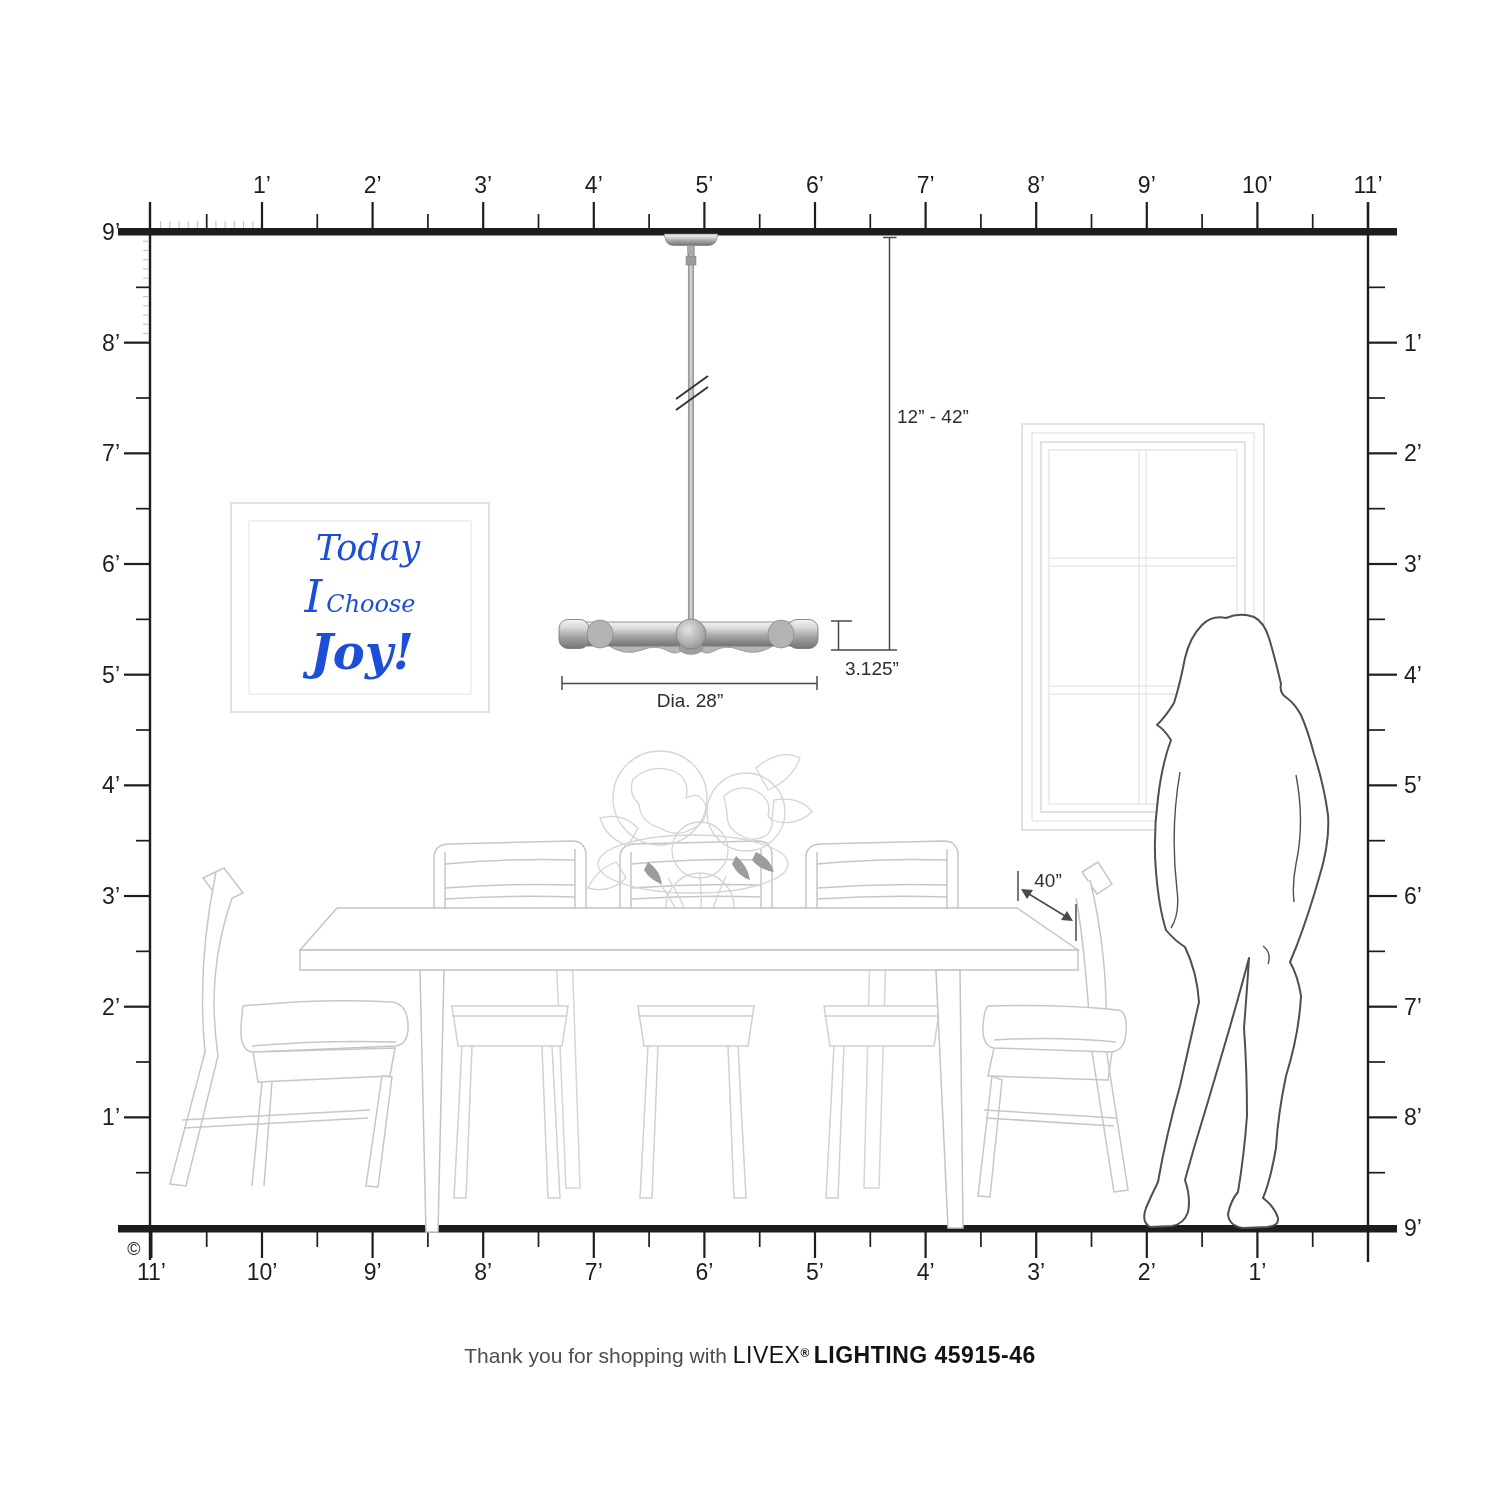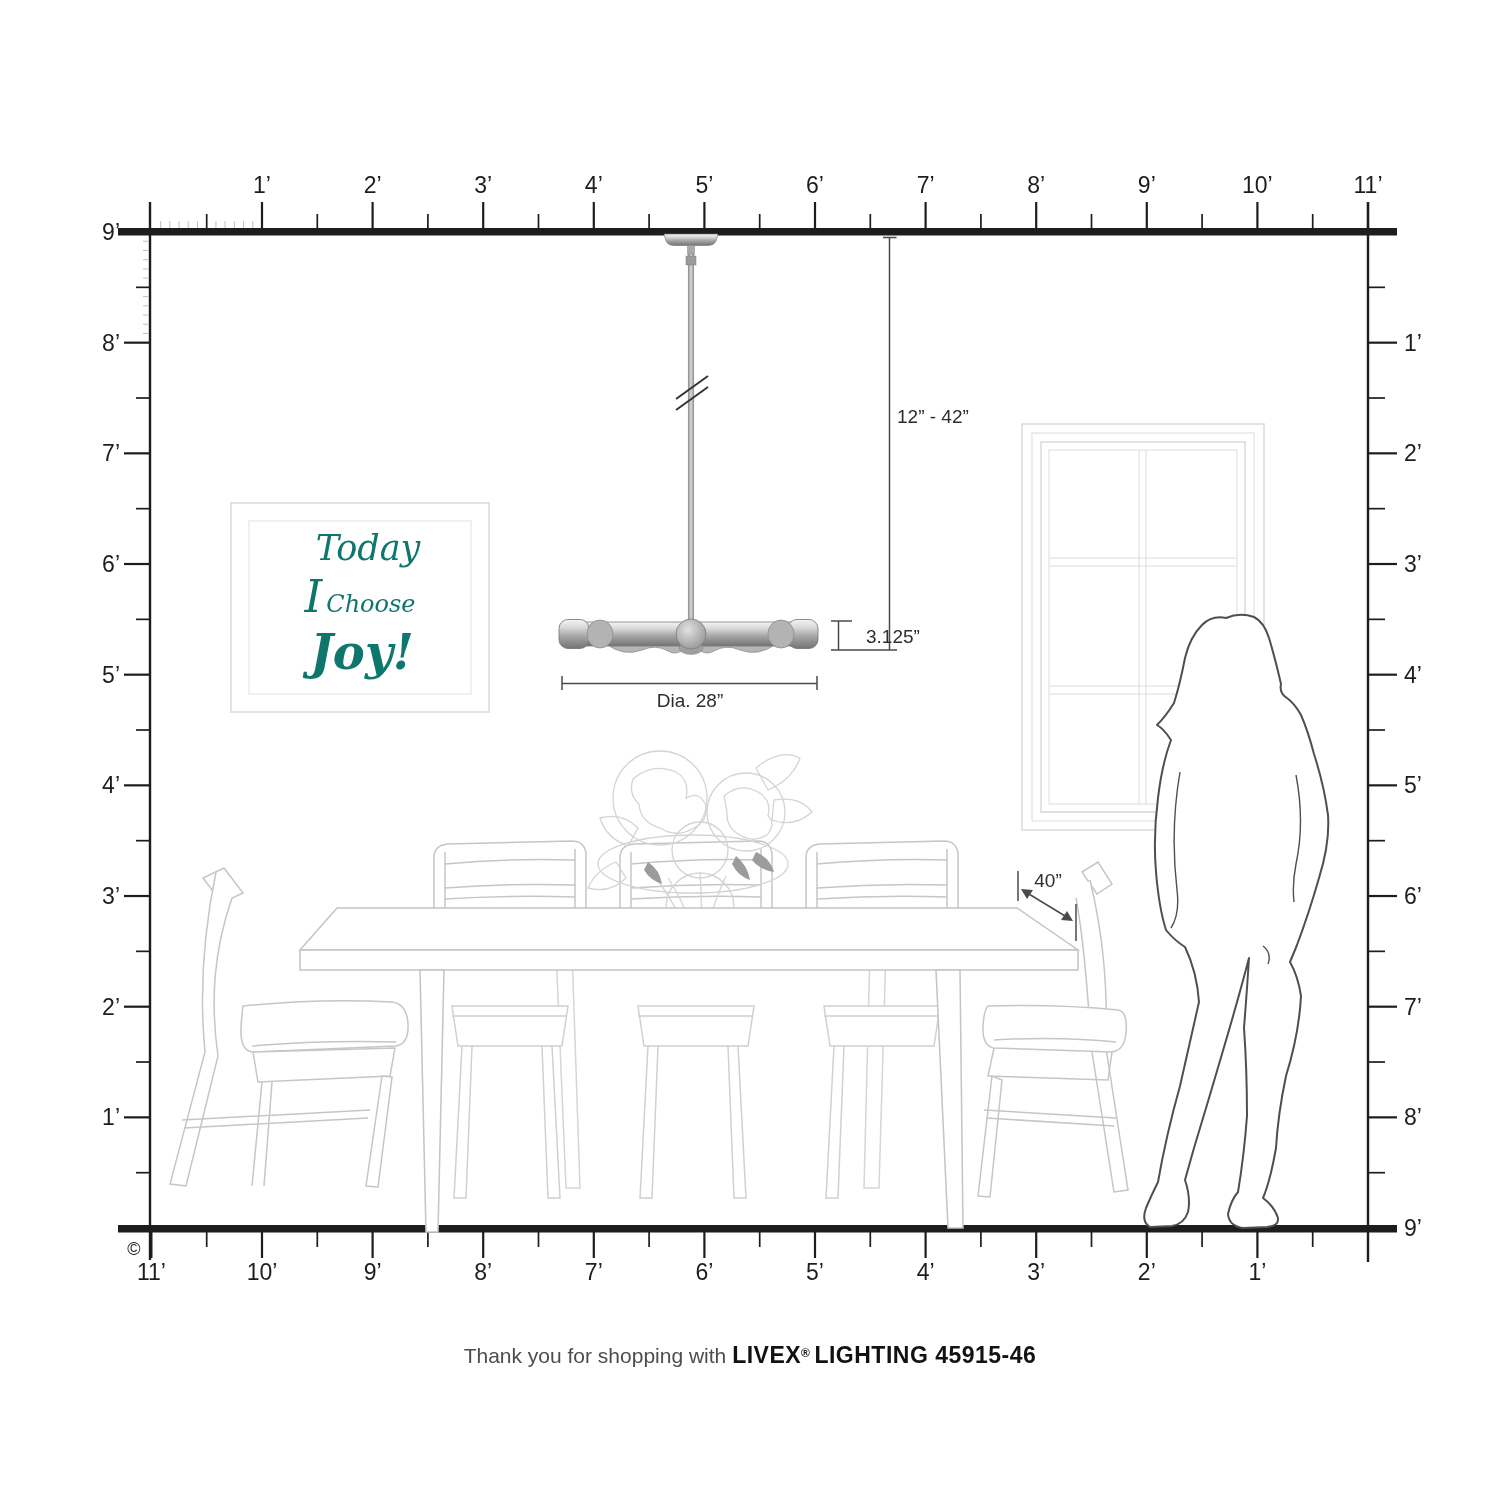--- a/index.html
+++ b/index.html
@@ -7,29 +7,29 @@
          font-family:"Liberation Sans",sans-serif;}
   #scene{position:absolute;left:0;top:0;}
   .rl{position:absolute;font-size:23px;color:#1d1d1d;white-space:nowrap;line-height:1;}
   .rl.center{transform:translate(-50%,-50%);}
   .rl.rightal{transform:translate(-100%,-50%);}
   .rl.leftal{transform:translate(0,-50%);}
   .dim{position:absolute;font-size:19px;color:#2d2d2d;white-space:nowrap;line-height:1;text-align:right;}
   .dim.center{transform:translate(-50%,-50%);}
   .dim.leftal{transform:translate(0,-50%);}
   #copyright{position:absolute;font-size:18px;color:#222;transform:translate(-50%,-50%);}
-  .art{position:absolute;color:#0f766e;font-family:"DejaVu Serif","Liberation Serif",serif;
+  .art{position:absolute;color:#1d4ed8;font-family:"DejaVu Serif","Liberation Serif",serif;
        font-style:italic;white-space:nowrap;transform:translate(-50%,-50%);}
   #art-line1{font-size:35px;}
   #art-line2{font-size:24px;}
   #art-line2 .big-i{font-size:45px;font-style:italic;margin-right:4px;}
   #art-line3{font-size:48px;font-weight:bold;}
   #footer{position:absolute;left:0;top:1342px;width:100%;text-align:center;white-space:nowrap;}
   #footer .pre{font-size:21px;color:#4d4d4d;}
-  #footer .brand{font-size:23px;color:#121212;font-weight:bold;letter-spacing:.5px;}
+  #footer .brand{font-size:23px;color:#121212;font-weight:normal;letter-spacing:.5px;}
   #footer .reg{font-size:12px;color:#121212;vertical-align:super;font-weight:bold;}
   #footer .prod{font-size:23px;color:#121212;font-weight:bold;letter-spacing:.5px;}
 </style>
 </head>
 <body>
 
 <div id="stage">
 
 <svg id="scene" width="1500" height="1500" viewBox="0 0 1500 1500" xmlns="http://www.w3.org/2000/svg">
   <defs>
@@ -300,21 +300,21 @@
       <line x1="1024" y1="891" x2="1070" y2="919"></line>
       <polygon points="1021,889 1033,890 1027,899" fill="#4a4a4a" stroke="none"></polygon>
       <polygon points="1073,921 1061,920 1067,911" fill="#4a4a4a" stroke="none"></polygon>
     </g>
   </g>
 </svg>
 
 <div id="labels">
 
   <div class="dim leftal" style="left:897px;top:416px;">12” - 42”</div>
-  <div class="dim leftal" style="left:845px;top:636px;margin-left:21px;">3.125”</div>
+  <div class="dim leftal" style="left:845px;top:668px;">3.125”</div>
   <div class="dim center" style="left:690px;top:700px;">Dia. 28”</div>
   <div class="dim center" style="left:1048px;top:880px;">40”</div>
 
   <div class="art" id="art-line1" style="left:368px;top:548px;">Today</div>
   <div class="art" id="art-line2" style="left:360px;top:596px;">
     <span class="big-i">I</span><span>Choose</span>
   </div>
   <div class="art" id="art-line3" style="left:362px;top:652px;">Joy!</div>
 
   <div id="copyright" style="left:134px;top:1249px;">©</div>

